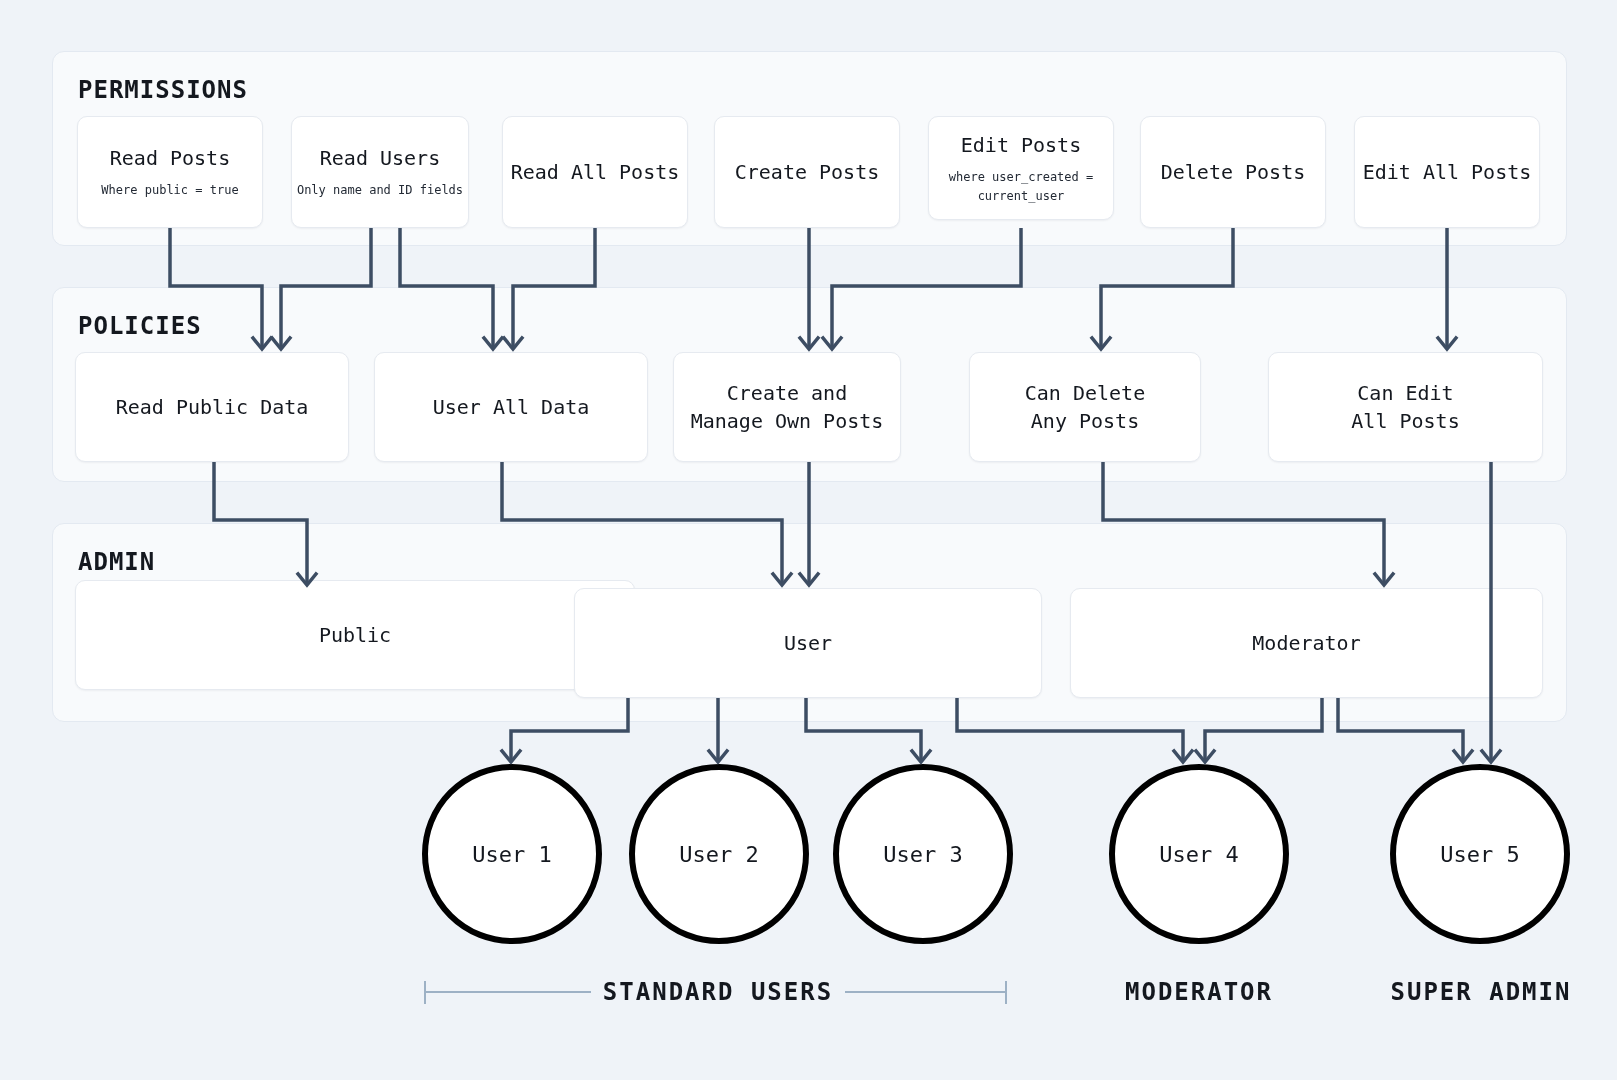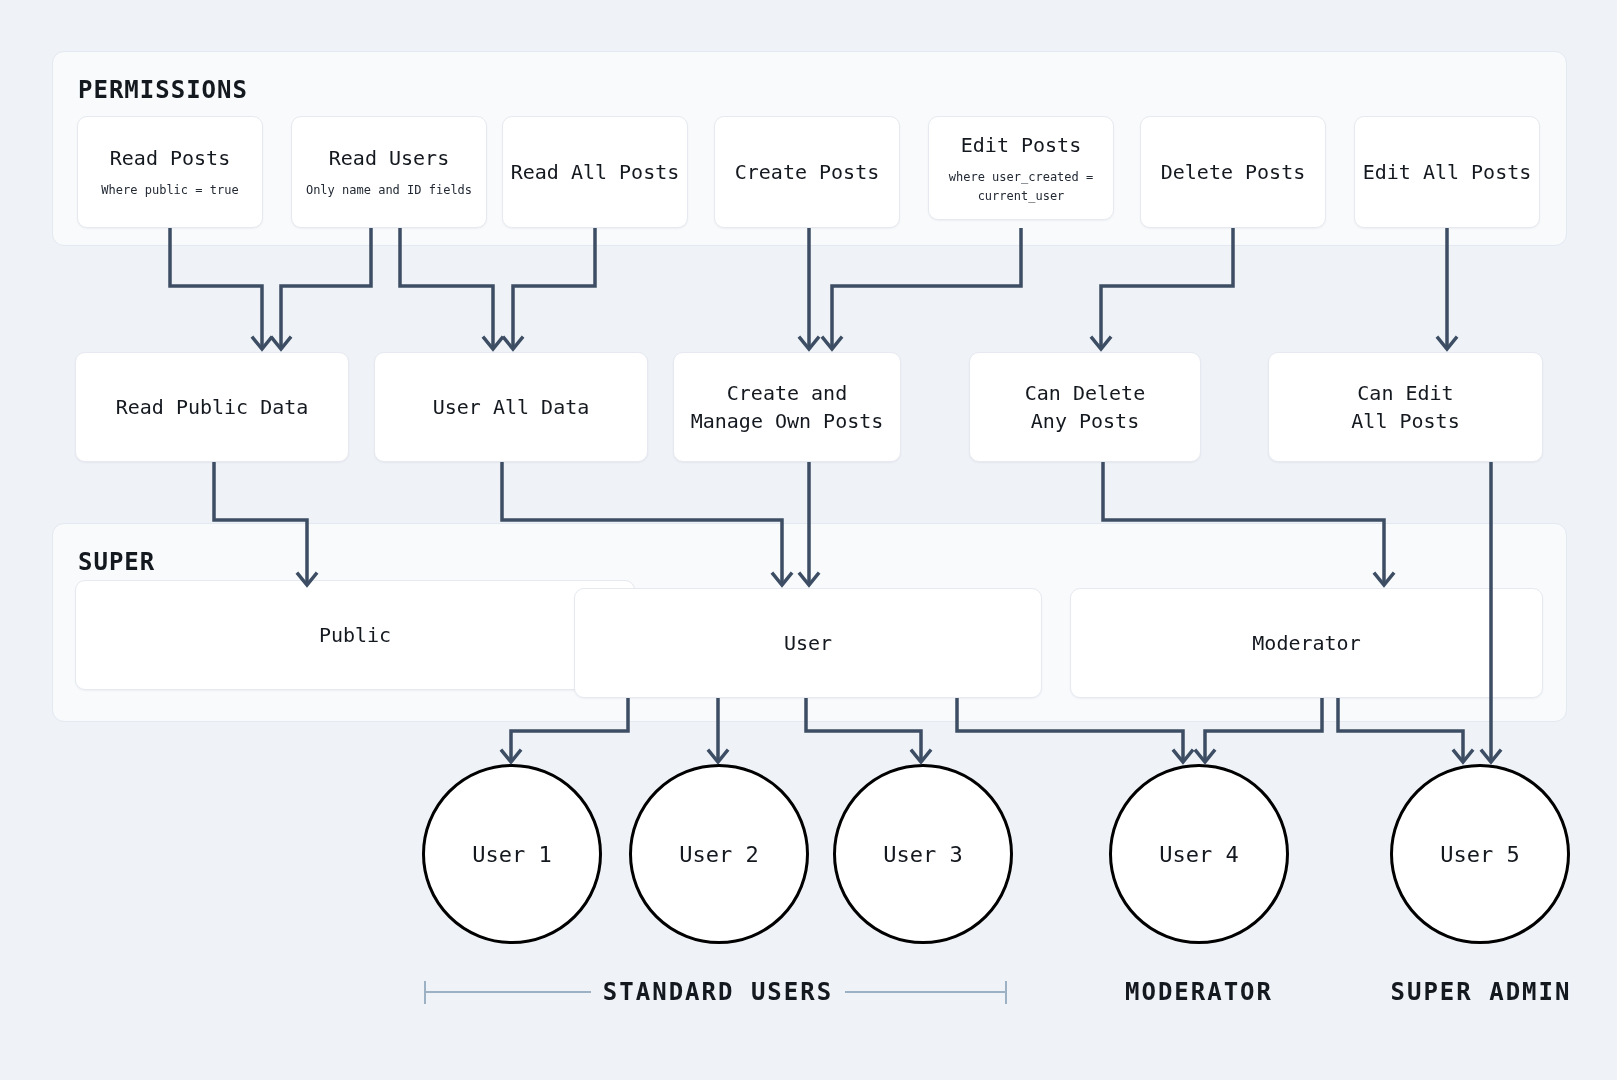--- a/index.html
+++ b/index.html
@@ -47,21 +47,21 @@
     font-size:20px;line-height:1.4;white-space:pre-line;color:var(--ink);
   }
   .node-sub{
     font-size:12px;line-height:1.55;margin-top:9px;white-space:pre-line;color:#232a35;
   }
   .node-sub:empty{display:none;}
 
   .user-circle{
     position:absolute;width:180px;height:180px;top:764px;
     background:var(--node-bg);
-    border:3px solid #000000;
+    border:6px solid #000000;
     border-radius:50%;
     display:flex;align-items:center;justify-content:center;
     z-index:2;
   }
   .user-circle .circle-label{font-size:22px;color:var(--ink);}
 
   .group-label{
     position:absolute;top:978px;transform:translateX(-50%);
     font-size:24px;font-weight:700;letter-spacing:2px;white-space:nowrap;
     color:var(--ink);z-index:3;
@@ -75,29 +75,32 @@
   #arrowhead path{stroke:var(--arrow);}
 </style>
 </head>
 <body>
 
 <div class="canvas">
 
   <section class="container" style="top:51px;height:195px;">
     <h2>PERMISSIONS</h2>
   </section>
+  <section class="container" style="top:287px;height:195px;">
+    <h2>POLICIES</h2>
+  </section>
   <section class="container" style="top:523px;height:199px;">
-    <h2>SUPER</h2>
+    <h2>ADMIN</h2>
   </section>
 
   <div class="node" style="left:77px;top:116px;width:186px;height:112px;">
     <div class="node-label">Read Posts</div>
     <div class="node-sub">Where public = true</div>
   </div>
-  <div class="node" style="left:291px;top:116px;width:196px;height:112px;">
+  <div class="node" style="left:291px;top:116px;width:178px;height:112px;">
     <div class="node-label">Read Users</div>
     <div class="node-sub">Only name and ID fields</div>
   </div>
   <div class="node" style="left:502px;top:116px;width:186px;height:112px;">
     <div class="node-label">Read All Posts</div>
 
   </div>
   <div class="node" style="left:714px;top:116px;width:186px;height:112px;">
     <div class="node-label">Create Posts</div>
 

